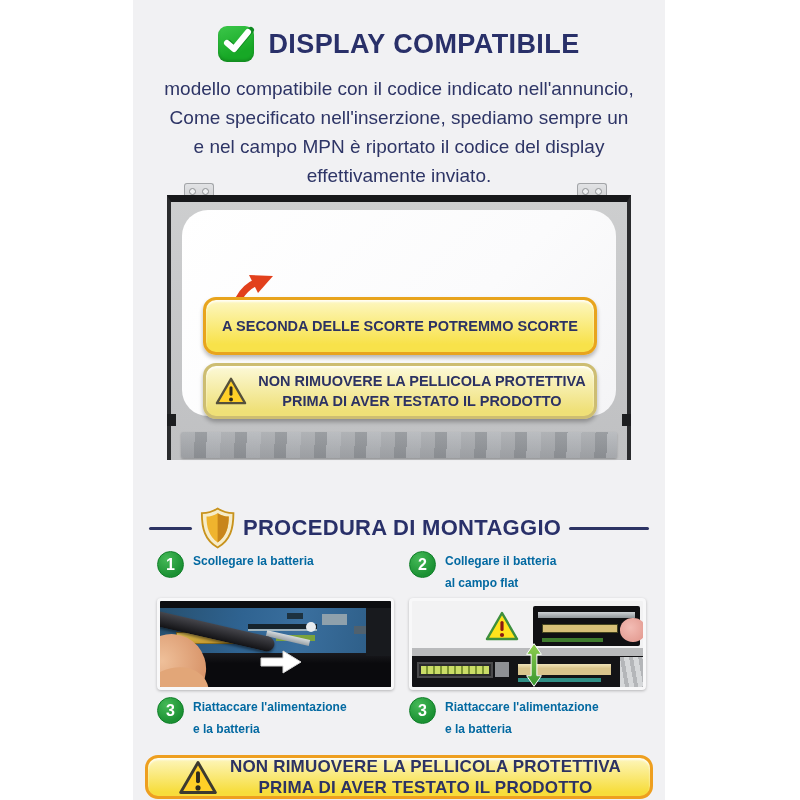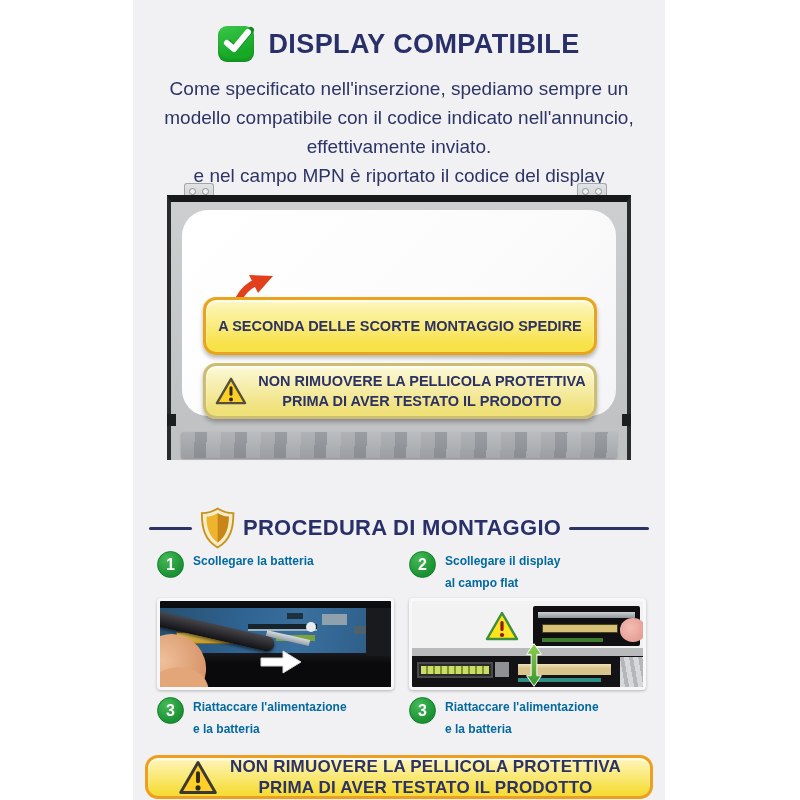--- a/index.html
+++ b/index.html
@@ -140,24 +140,24 @@
       <div class="check-badge">
         <svg width="44" height="44" viewBox="0 0 44 44">
           <path d="M13 21 L19 27 L35 8" fill="none" stroke="#0f8a20" stroke-width="6" stroke-linecap="round" stroke-linejoin="round"></path>
           <path d="M11 21 L18 27 L32 10" fill="none" stroke="#ffffff" stroke-width="6" stroke-linecap="round" stroke-linejoin="round"></path>
         </svg>
       </div>
       <div class="page-title">DISPLAY COMPATIBILE</div>
     </div>
 
     <div class="intro">
+      <div>modello compatibile con il codice indicato nell'annuncio,</div>
       <div>Come specificato nell'inserzione, spediamo sempre un</div>
-      <div>modello compatibile con il codice indicato nell'annuncio,</div>
+      <div>e nel campo MPN è riportato il codice del display</div>
       <div>effettivamente inviato.</div>
-      <div>e nel campo MPN è riportato il codice del display</div>
     </div>
 
     <div class="panel">
       <div class="bracket bl">
         <span class="hole h1"></span>
         <span class="hole h2"></span>
       </div>
       <div class="bracket br">
         <span class="hole h1"></span>
         <span class="hole h2"></span>
@@ -169,21 +169,21 @@
         <div class="foil"></div>
       </div>
 
       <svg class="red-arrow" width="48" height="56" viewBox="0 0 48 56">
         <path d="M9 52 C 5 32, 14 16, 30 9" stroke="#e2401c" stroke-width="7" fill="none" stroke-linecap="round"></path>
         <path d="M22 2 L46 3 L31 20 Z" fill="#e2401c"></path>
       </svg>
 
       <div class="notice notice-stock">
         <div>
-          <div>A SECONDA DELLE SCORTE MONTAGGIO SPEDIRE</div>
+          <div>A SECONDA DELLE SCORTE POTREMMO SCORTE</div>
         </div>
       </div>
 
       <div class="notice notice-film">
         <svg width="34" height="30" viewBox="0 0 36 32">
           <path d="M18 3 L33 29 L3 29 Z" fill="#ffcf27" stroke="#55503c" stroke-width="2.5" stroke-linejoin="round"></path>
           <rect x="16.4" y="11" width="3.2" height="10" rx="1.6" fill="#2f2a1e"></rect>
           <circle cx="18" cy="25" r="2.1" fill="#2f2a1e"></circle>
         </svg>
         <div>
@@ -207,21 +207,21 @@
     <div class="step step-1">
       <div class="step-badge">1</div>
       <div class="step-text">
         <div>Scollegare la batteria</div>
       </div>
     </div>
 
     <div class="step step-2">
       <div class="step-badge">2</div>
       <div class="step-text">
-        <div>Scollegare il display</div>
+        <div>Collegare il batteria</div>
         <div>al campo flat</div>
       </div>
     </div>
 
     <div class="photo photo-left">
       <div class="pcb">
         <div class="gold-strip"></div>
         <div class="slot"></div>
         <div class="chip1"></div>
         <div class="chip2"></div>

